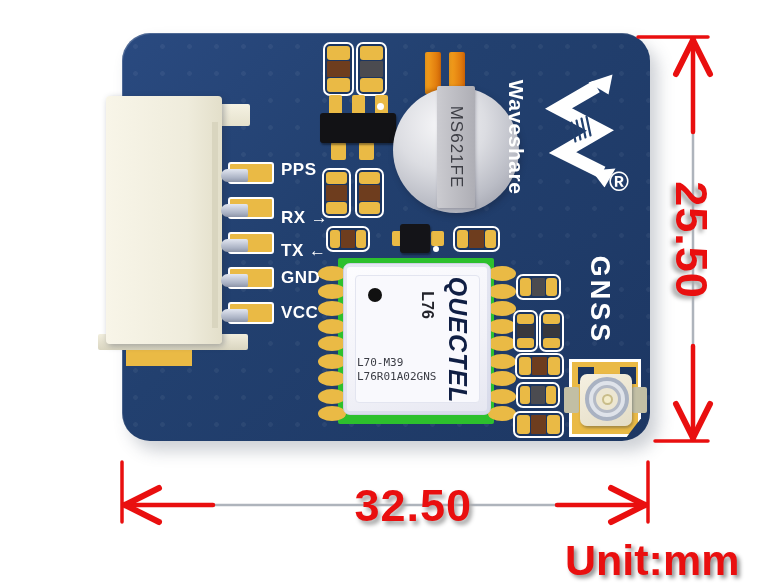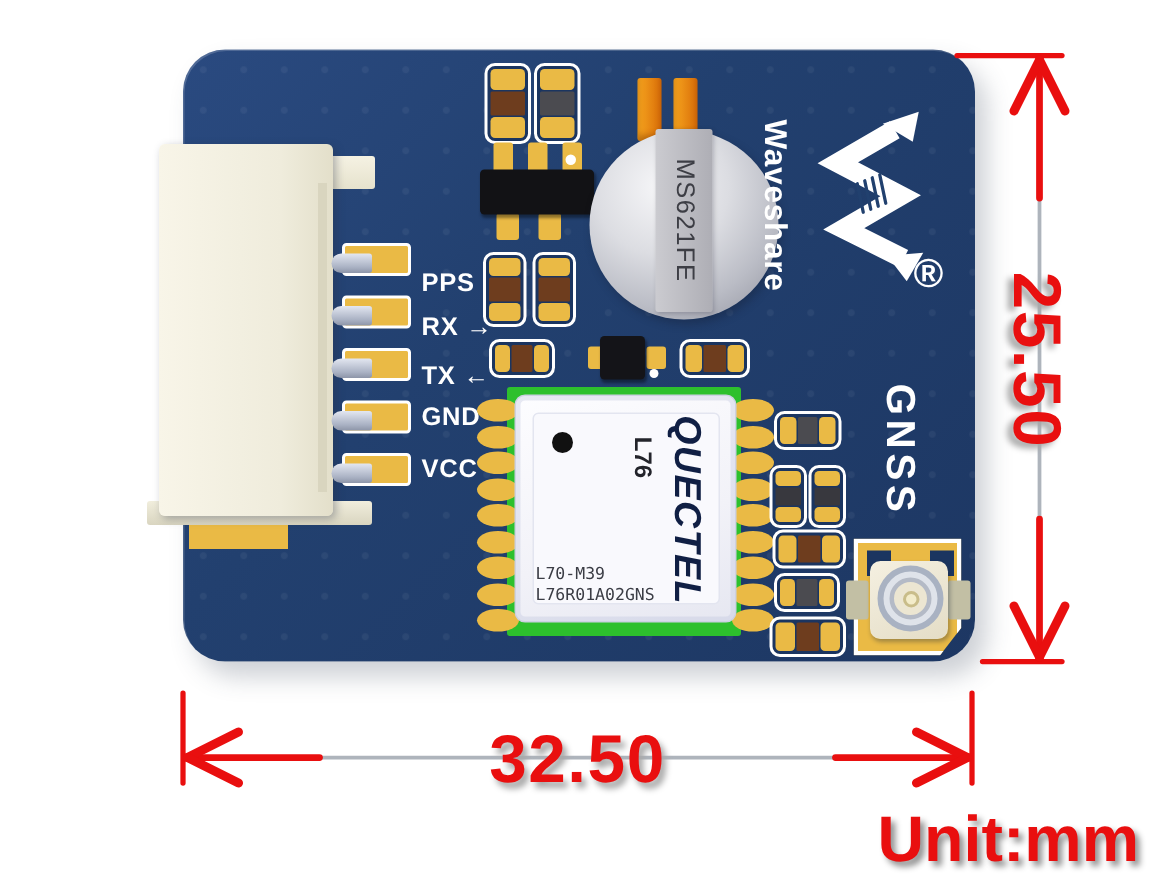--- a/index.html
+++ b/index.html
@@ -68,21 +68,21 @@
         background:linear-gradient(160deg,#fdfdff 0%,#f2f2f8 60%,#e6e7f1 100%);
         border:1px solid #ccd1e2;box-shadow:inset 0 0 0 3px rgba(190,196,222,.35);}
   .shield-plate{position:absolute;left:355px;top:275px;width:123px;height:126px;border-radius:4px;
         background:#f9f9fd;border:1px solid #e3e5f0;}
   .rot90{transform:rotate(90deg);}
   .quectel{position:absolute;left:382px;top:325px;width:150px;height:30px;text-align:center;
         font-weight:bold;font-style:italic;font-size:25px;letter-spacing:1px;color:#101f44;}
   .l76{position:absolute;left:391px;top:295px;width:70px;height:20px;text-align:center;
         font-weight:bold;font-size:16px;color:#23242b;}
   .marking{position:absolute;left:357px;top:356px;width:124px;font-family:"DejaVu Sans Mono",monospace;
-        font-size:11px;line-height:14px;color:#3b3d45;letter-spacing:0px;margin-top:20px;}
+        font-size:11px;line-height:14px;color:#3b3d45;letter-spacing:0px;}
 
   
   .ufl-plate{position:absolute;left:569px;top:359px;width:72px;height:78px;background:var(--pad);
         border:3px solid #fff;box-sizing:border-box;
         clip-path:polygon(0 0,100% 0,100% 76%,80% 100%,0 100%);}
   .ufl-slot{position:absolute;width:16px;height:17px;background:var(--board-dk);}
   .ufl-body{position:absolute;left:580px;top:374px;width:52px;height:52px;border-radius:7px;
         background:linear-gradient(150deg,#f5f0e1,#e4ddc6);box-shadow:1px 2px 3px rgba(30,40,60,.35);}
   .ufl-ring{position:absolute;left:585px;top:377px;width:44px;height:44px;border-radius:50%;
         background:#dfe3ea;border:4px solid #a9b2c2;box-sizing:border-box;}
@@ -96,24 +96,24 @@
   .gnss{position:absolute;left:546px;top:286px;width:110px;height:28px;text-align:center;
         color:var(--silk);font-weight:bold;font-size:27px;letter-spacing:3px;}
   .wstext{position:absolute;left:452px;top:126px;width:130px;height:22px;text-align:center;
         color:var(--silk);font-weight:bold;font-size:21px;letter-spacing:.5px;}
   .wslogo{position:absolute;left:523px;top:94px;width:115px;height:72px;}
   .rmark{position:absolute;left:609px;top:167px;color:var(--silk);font-size:27px;font-weight:bold;}
 
   
   .dimlabel{color:var(--red);font-weight:bold;font-size:45px;letter-spacing:1px;
         text-shadow:3px 4px 4px #a8a8a8;white-space:nowrap;}
-  .dim-w{position:absolute;left:310px;top:480px;width:150px;text-align:center;}
+  .dim-w{position:absolute;left:322px;top:480px;width:150px;text-align:right;}
   .dim-h{position:absolute;left:617px;top:215px;width:150px;height:50px;text-align:center;transform:rotate(90deg);}
   .unit{position:absolute;left:565px;top:536px;font-weight:bold;font-size:43px;color:var(--red);
-        text-shadow:3px 3px 4px #8f8f8f;margin-left:20px;}
+        text-shadow:3px 3px 4px #8f8f8f;}
   svg line{stroke-linecap:round;}
 </style>
 </head>
 <body>
 
 <div class="scene">
 
   <div class="board"></div>
 
   <div class="cpad" style="top:162px"></div>
@@ -126,21 +126,21 @@
   <div class="conn-pad-bottom"></div>
   <div class="conn-latch"></div>
   <div class="conn-body"></div>
   <div class="conn-wall"></div>
   <div class="cpin" style="top:169px"></div>
   <div class="cpin" style="top:204px"></div>
   <div class="cpin" style="top:239px"></div>
   <div class="cpin" style="top:274px"></div>
   <div class="cpin" style="top:309px"></div>
 
-  <div class="pinlabel" style="top:179px"><span>PPS</span> <span></span></div>
+  <div class="pinlabel" style="top:160px"><span>PPS</span> <span></span></div>
   <div class="pinlabel" style="top:208px"><span>RX</span> <span>→</span></div>
   <div class="pinlabel" style="top:241px"><span>TX</span> <span>←</span></div>
   <div class="pinlabel" style="top:268px"><span>GND</span></div>
   <div class="pinlabel" style="top:303px"><span>VCC</span></div>
 
   <div class="smd v" style="left:323px;top:42px;width:31px;height:54px">
       <div class="p"></div>
       <div class="c"></div>
       <div class="p"></div>
     </div>

